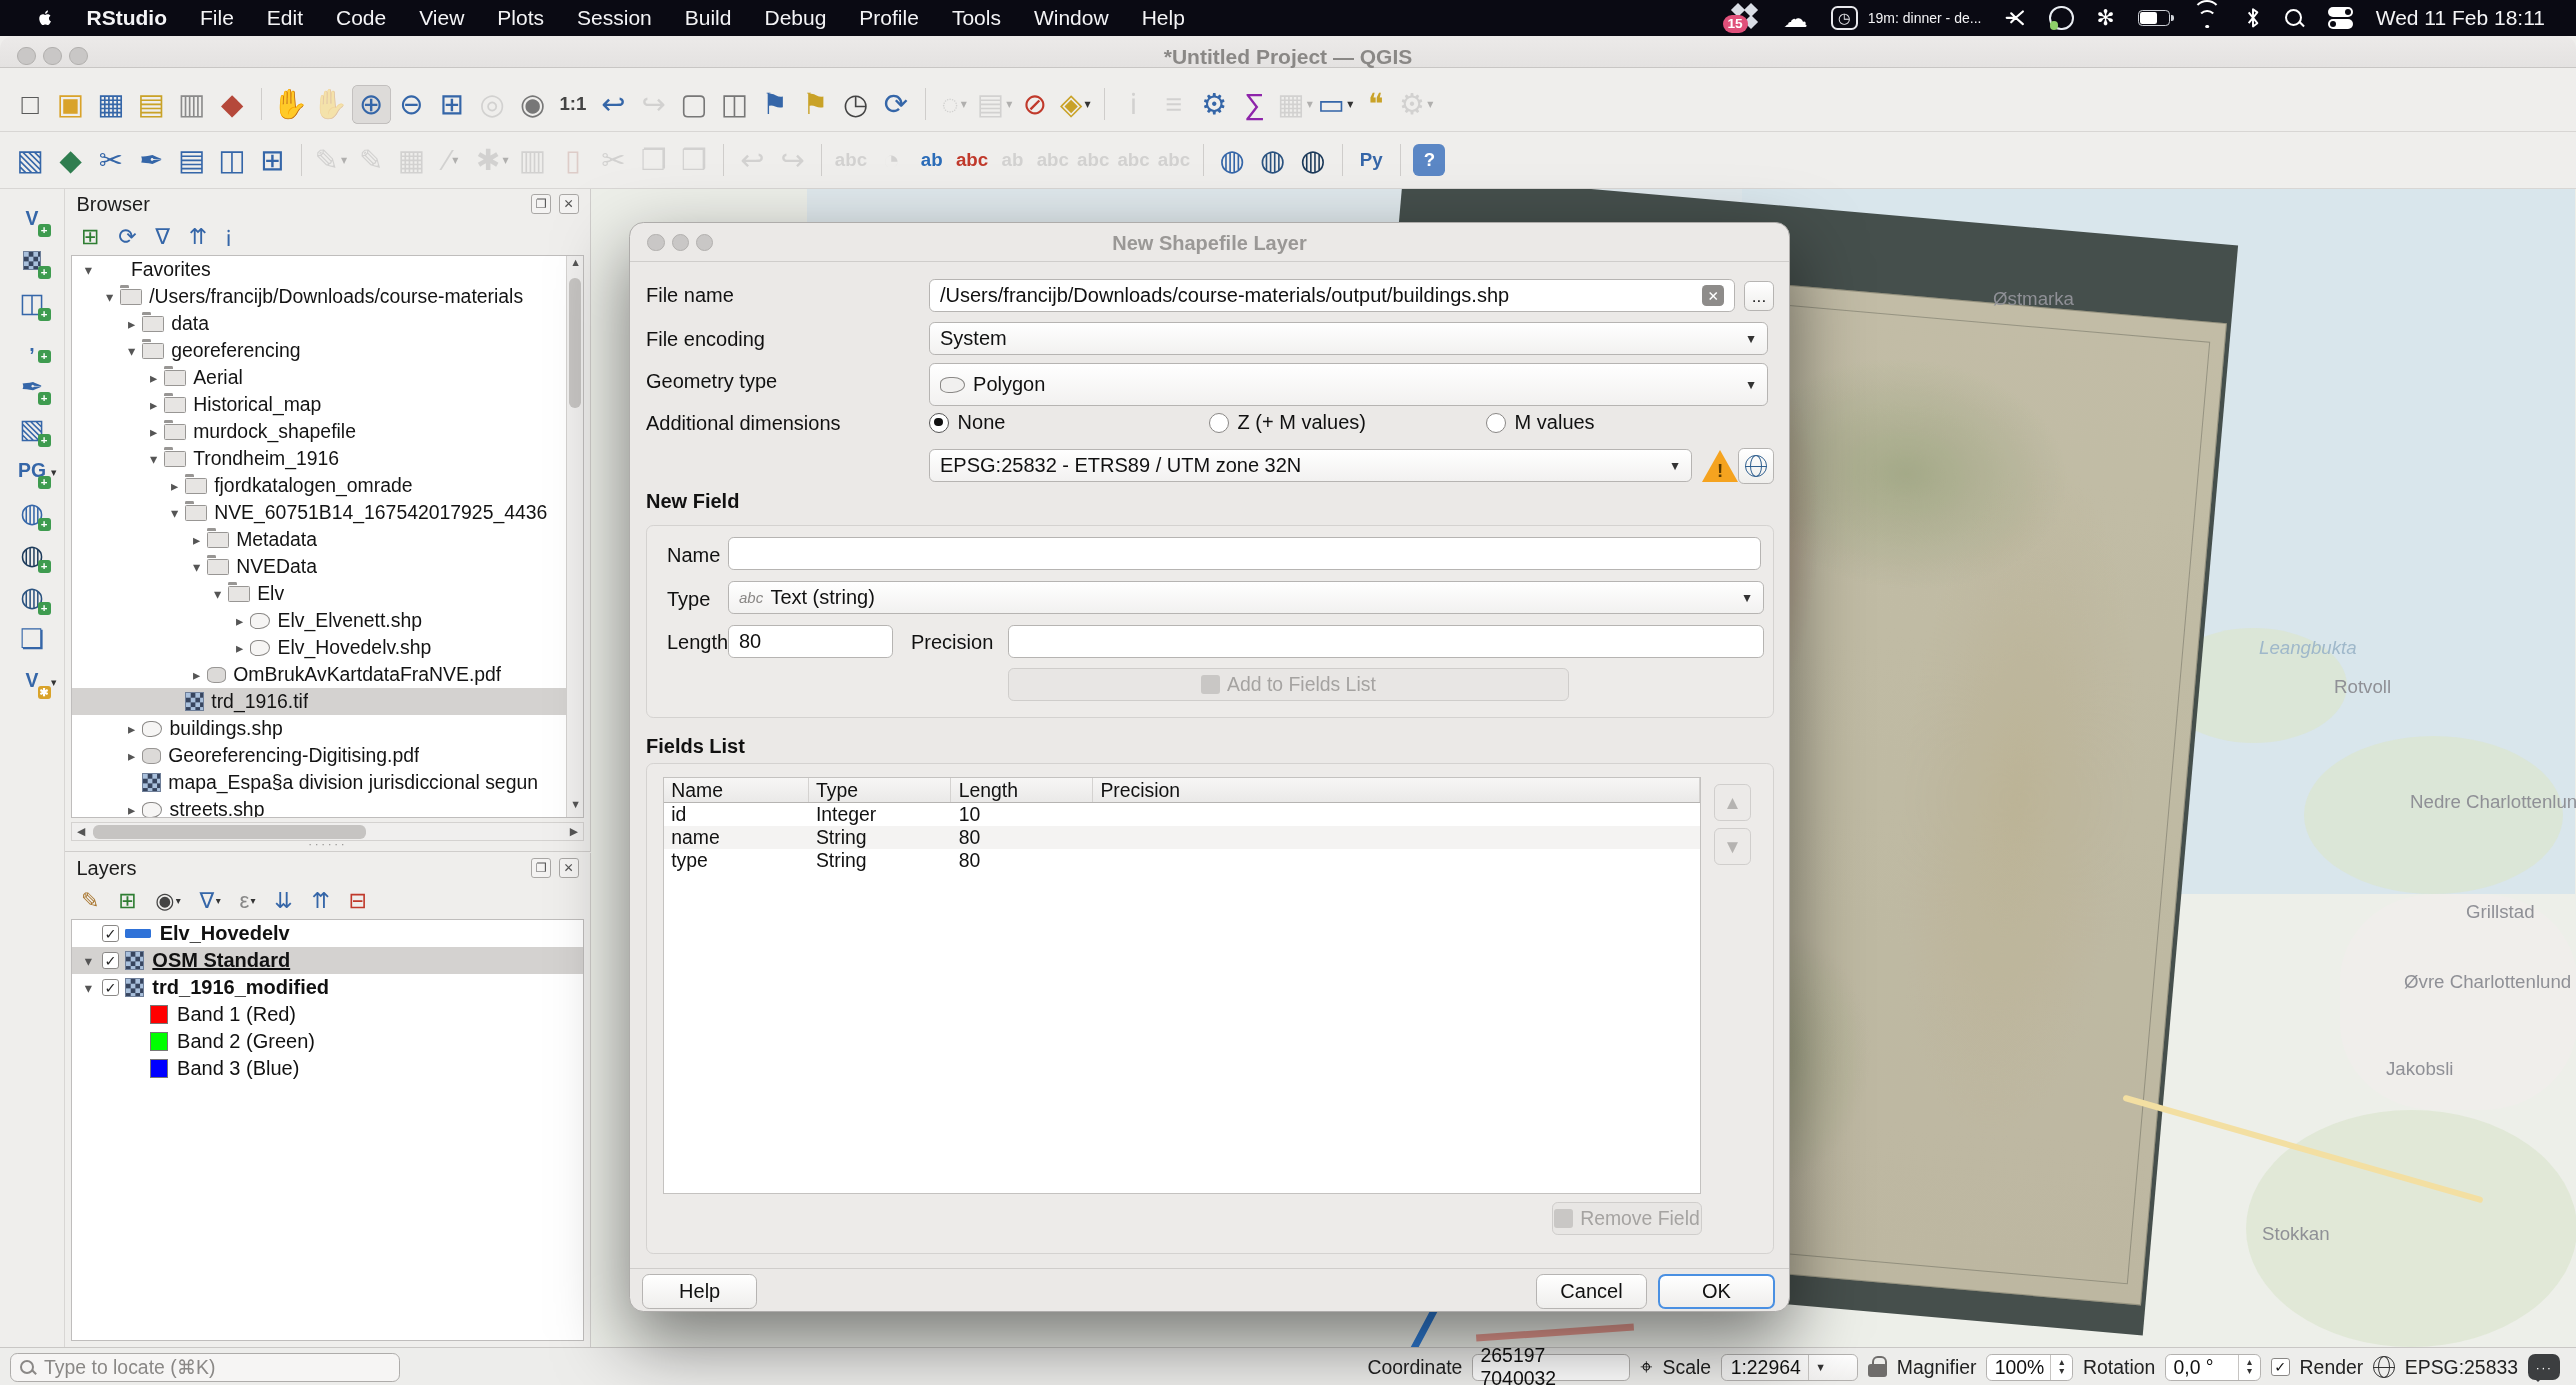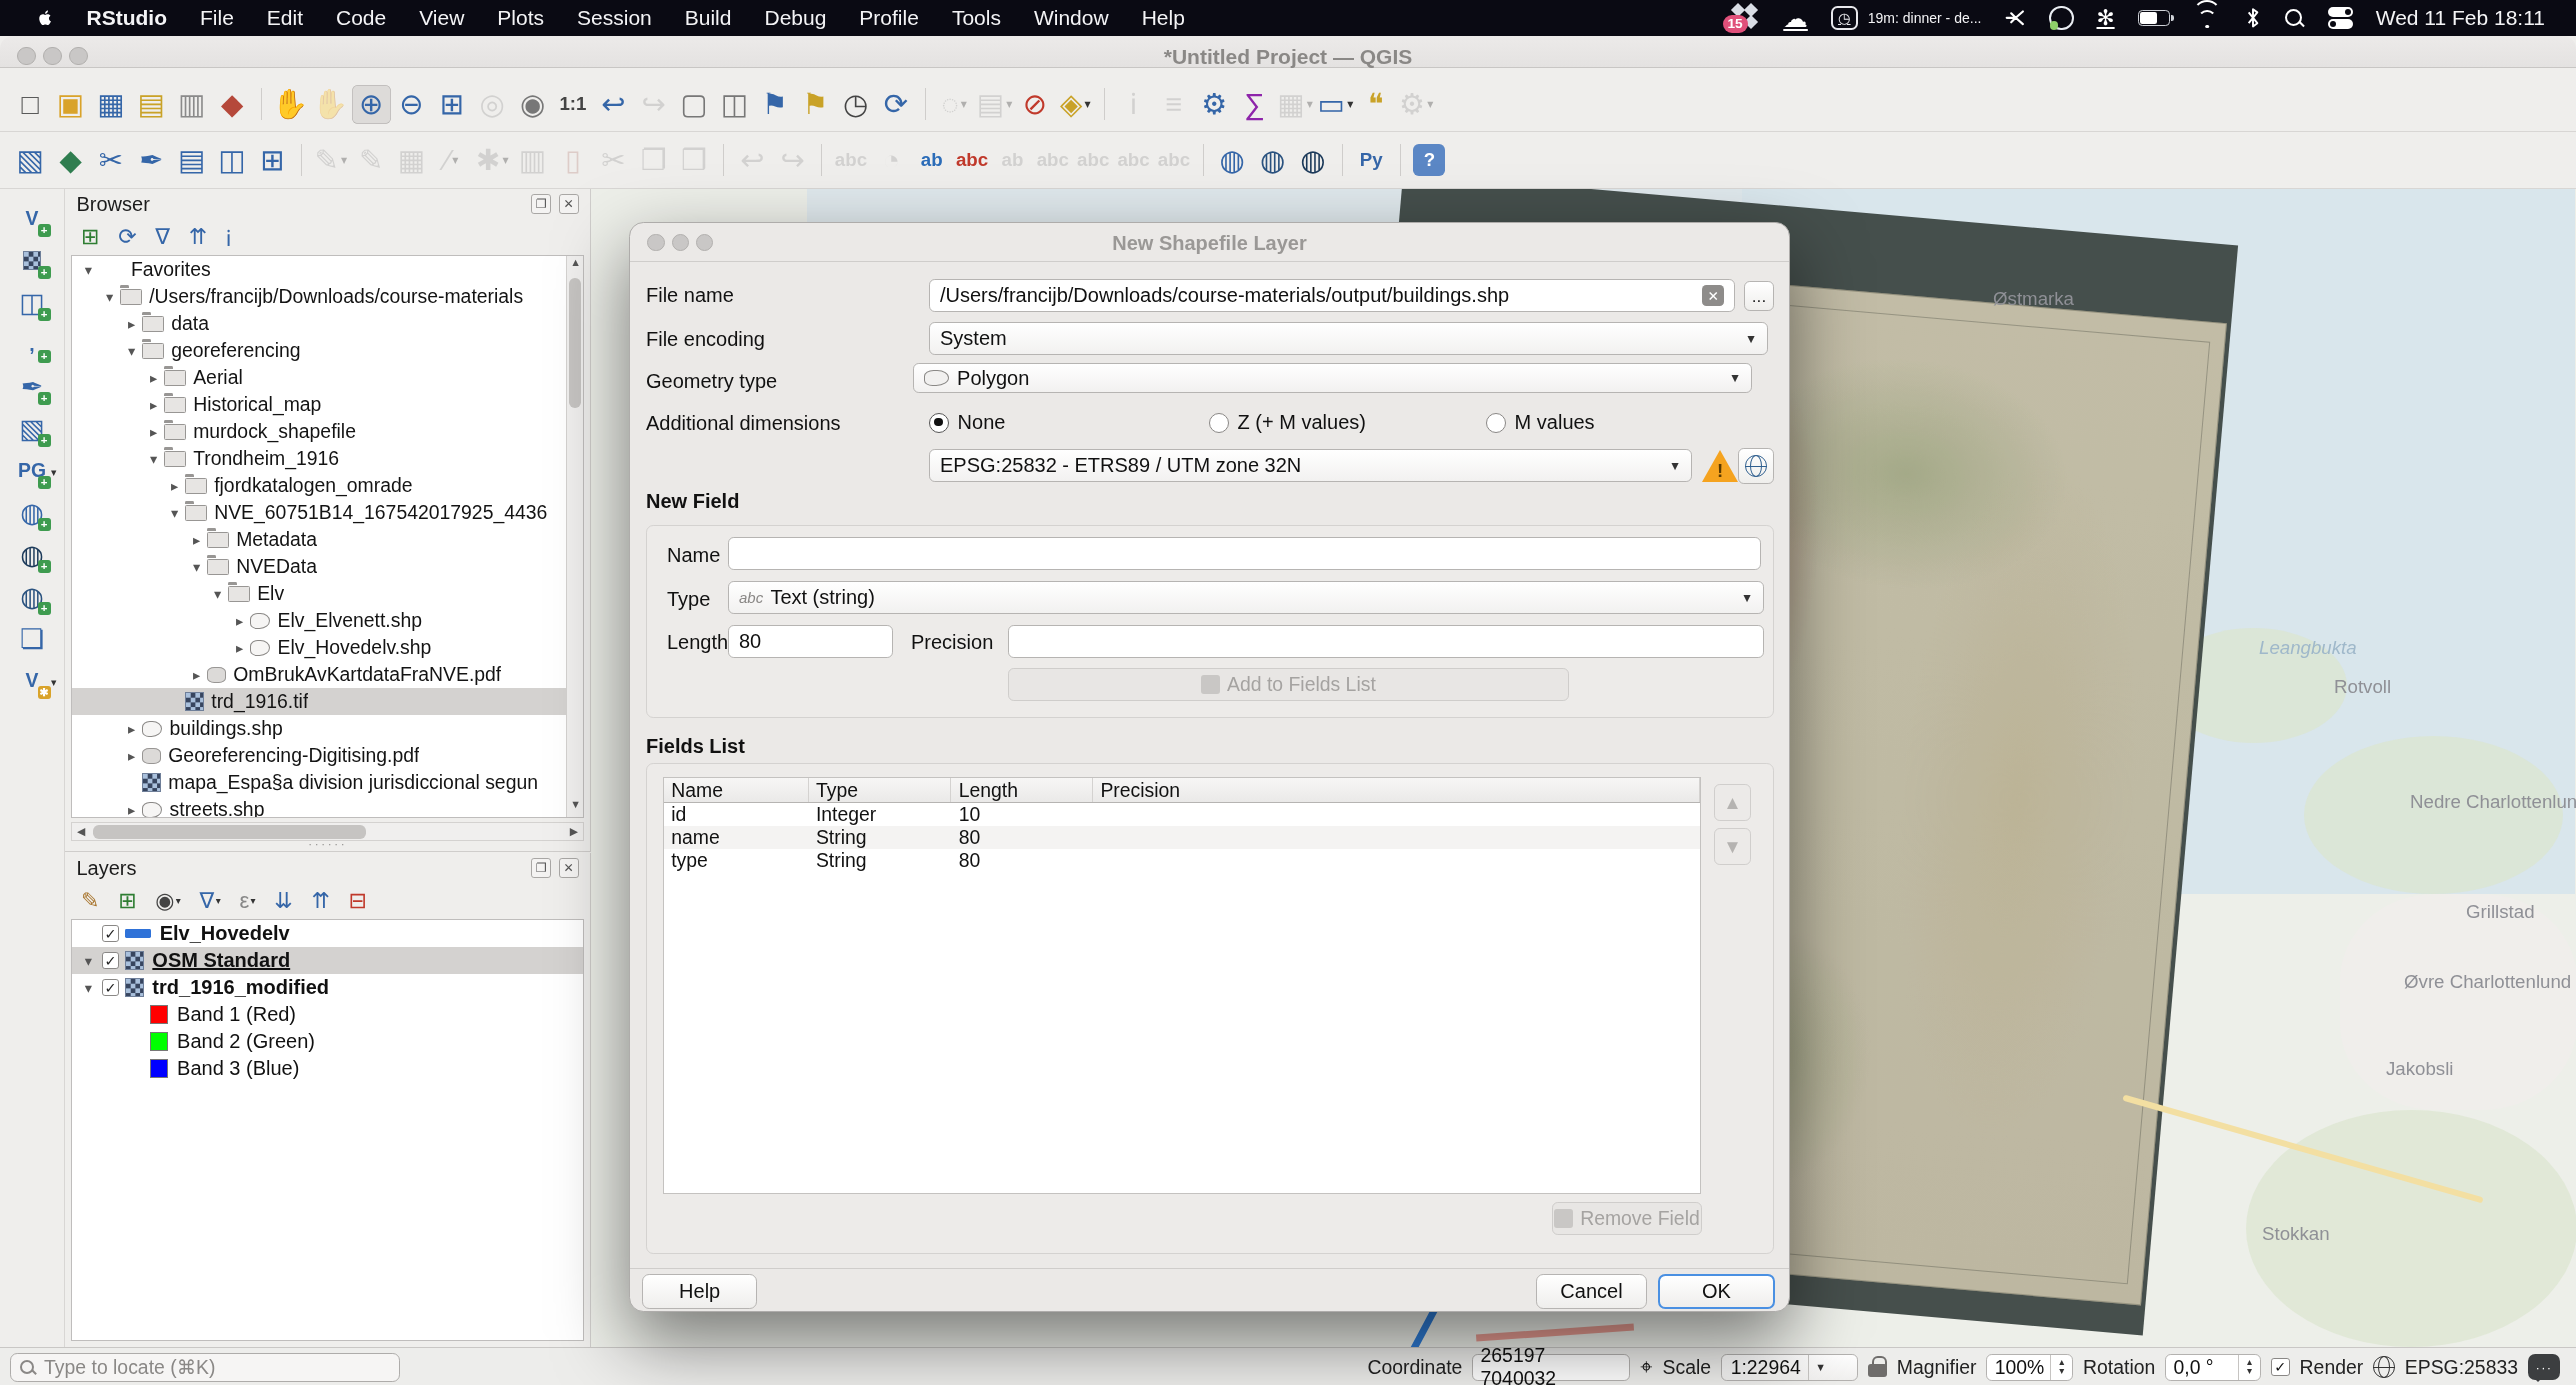--- a/index.html
+++ b/index.html
@@ -8,21 +8,21 @@
   .screen { position:relative; width:2576px; height:1386px; overflow:hidden; background:#000; }
 
   
   .menubar { position:absolute; left:0; top:0; width:2576px; height:36px; background:#0a0a13;
              display:flex; align-items:center; color:#f4f4f6; font-size:21px; padding:0 31px; }
   .mb-items { display:flex; align-items:center; gap:0; }
   .mb-item { padding:0 16.5px; white-space:nowrap; }
   .mb-item.first { font-weight:bold; }
   .apple-logo { width:29px; height:26px; margin-right:10px; display:inline-flex; align-items:center; justify-content:center; }
   .mb-status { margin-left:auto; display:flex; align-items:center; gap:23px; }
-  .mbi { display:inline-flex; align-items:center; justify-content:center; height:29px; color:#fff; font-size:21.6px;text-decoration:underline; }
+  .mbi { display:inline-flex; align-items:center; justify-content:center; height:29px; color:#fff; font-size:21.6px; }
   .dice { position:relative; width:32px; height:29px; }
   .dice i { position:absolute; width:10px; height:10px; background:#d9dde5; transform:rotate(45deg); }
   .dice i:nth-child(1){left:5px;top:1.4px} .dice i:nth-child(2){left:17.3px;top:1.4px}
   .dice i:nth-child(3){left:5px;top:13.7px} .dice i:nth-child(4){left:17.3px;top:13.7px}
   .dice b { position:absolute; left:-5.8px; top:11.5px; background:#e0507a; color:#fff; font-size:13.7px;
             border-radius:719px; padding:1.4px 5px; font-weight:bold; }
   .cloudico { font-size:24.5px; }
   .timerbox { width:27px; height:24.5px; border:2.2px solid #e8e8ec; border-radius:6.5px; display:inline-flex;
               align-items:center; justify-content:center; font-size:14.4px; color:#e8e8ec; }
   .reminder-text { font-size:14px; color:#f4f4f6; margin-left:-13px; white-space:nowrap; }
@@ -875,21 +875,21 @@
     </div>
     <div class="dots-btn" style="left:1114px;top:58px;width:30px;height:30px">...</div>
 
     <div class="dlg-label" style="left:16px;top:105px">File encoding</div>
     <div class="dlg-combo" style="left:299px;top:99px;width:839px;height:33px">
       <span>System</span>
         <span class="carr">▼</span>
     </div>
 
     <div class="dlg-label" style="left:16px;top:147px">Geometry type</div>
-    <div class="dlg-combo" style="left:283px;top:140px;width:839px;height:30px">
+    <div class="dlg-combo" style="left:299px;top:140px;width:839px;height:43px">
       <span class="geo-ico"></span>
       <span>Polygon</span>
         <span class="carr">▼</span>
     </div>
 
     <div class="dlg-label" style="left:16px;top:189px">Additional dimensions</div>
     <span class="radio" style="left:299px;top:188px">
       <span class="rdot on"></span>
         <span>None</span>
       </span>

